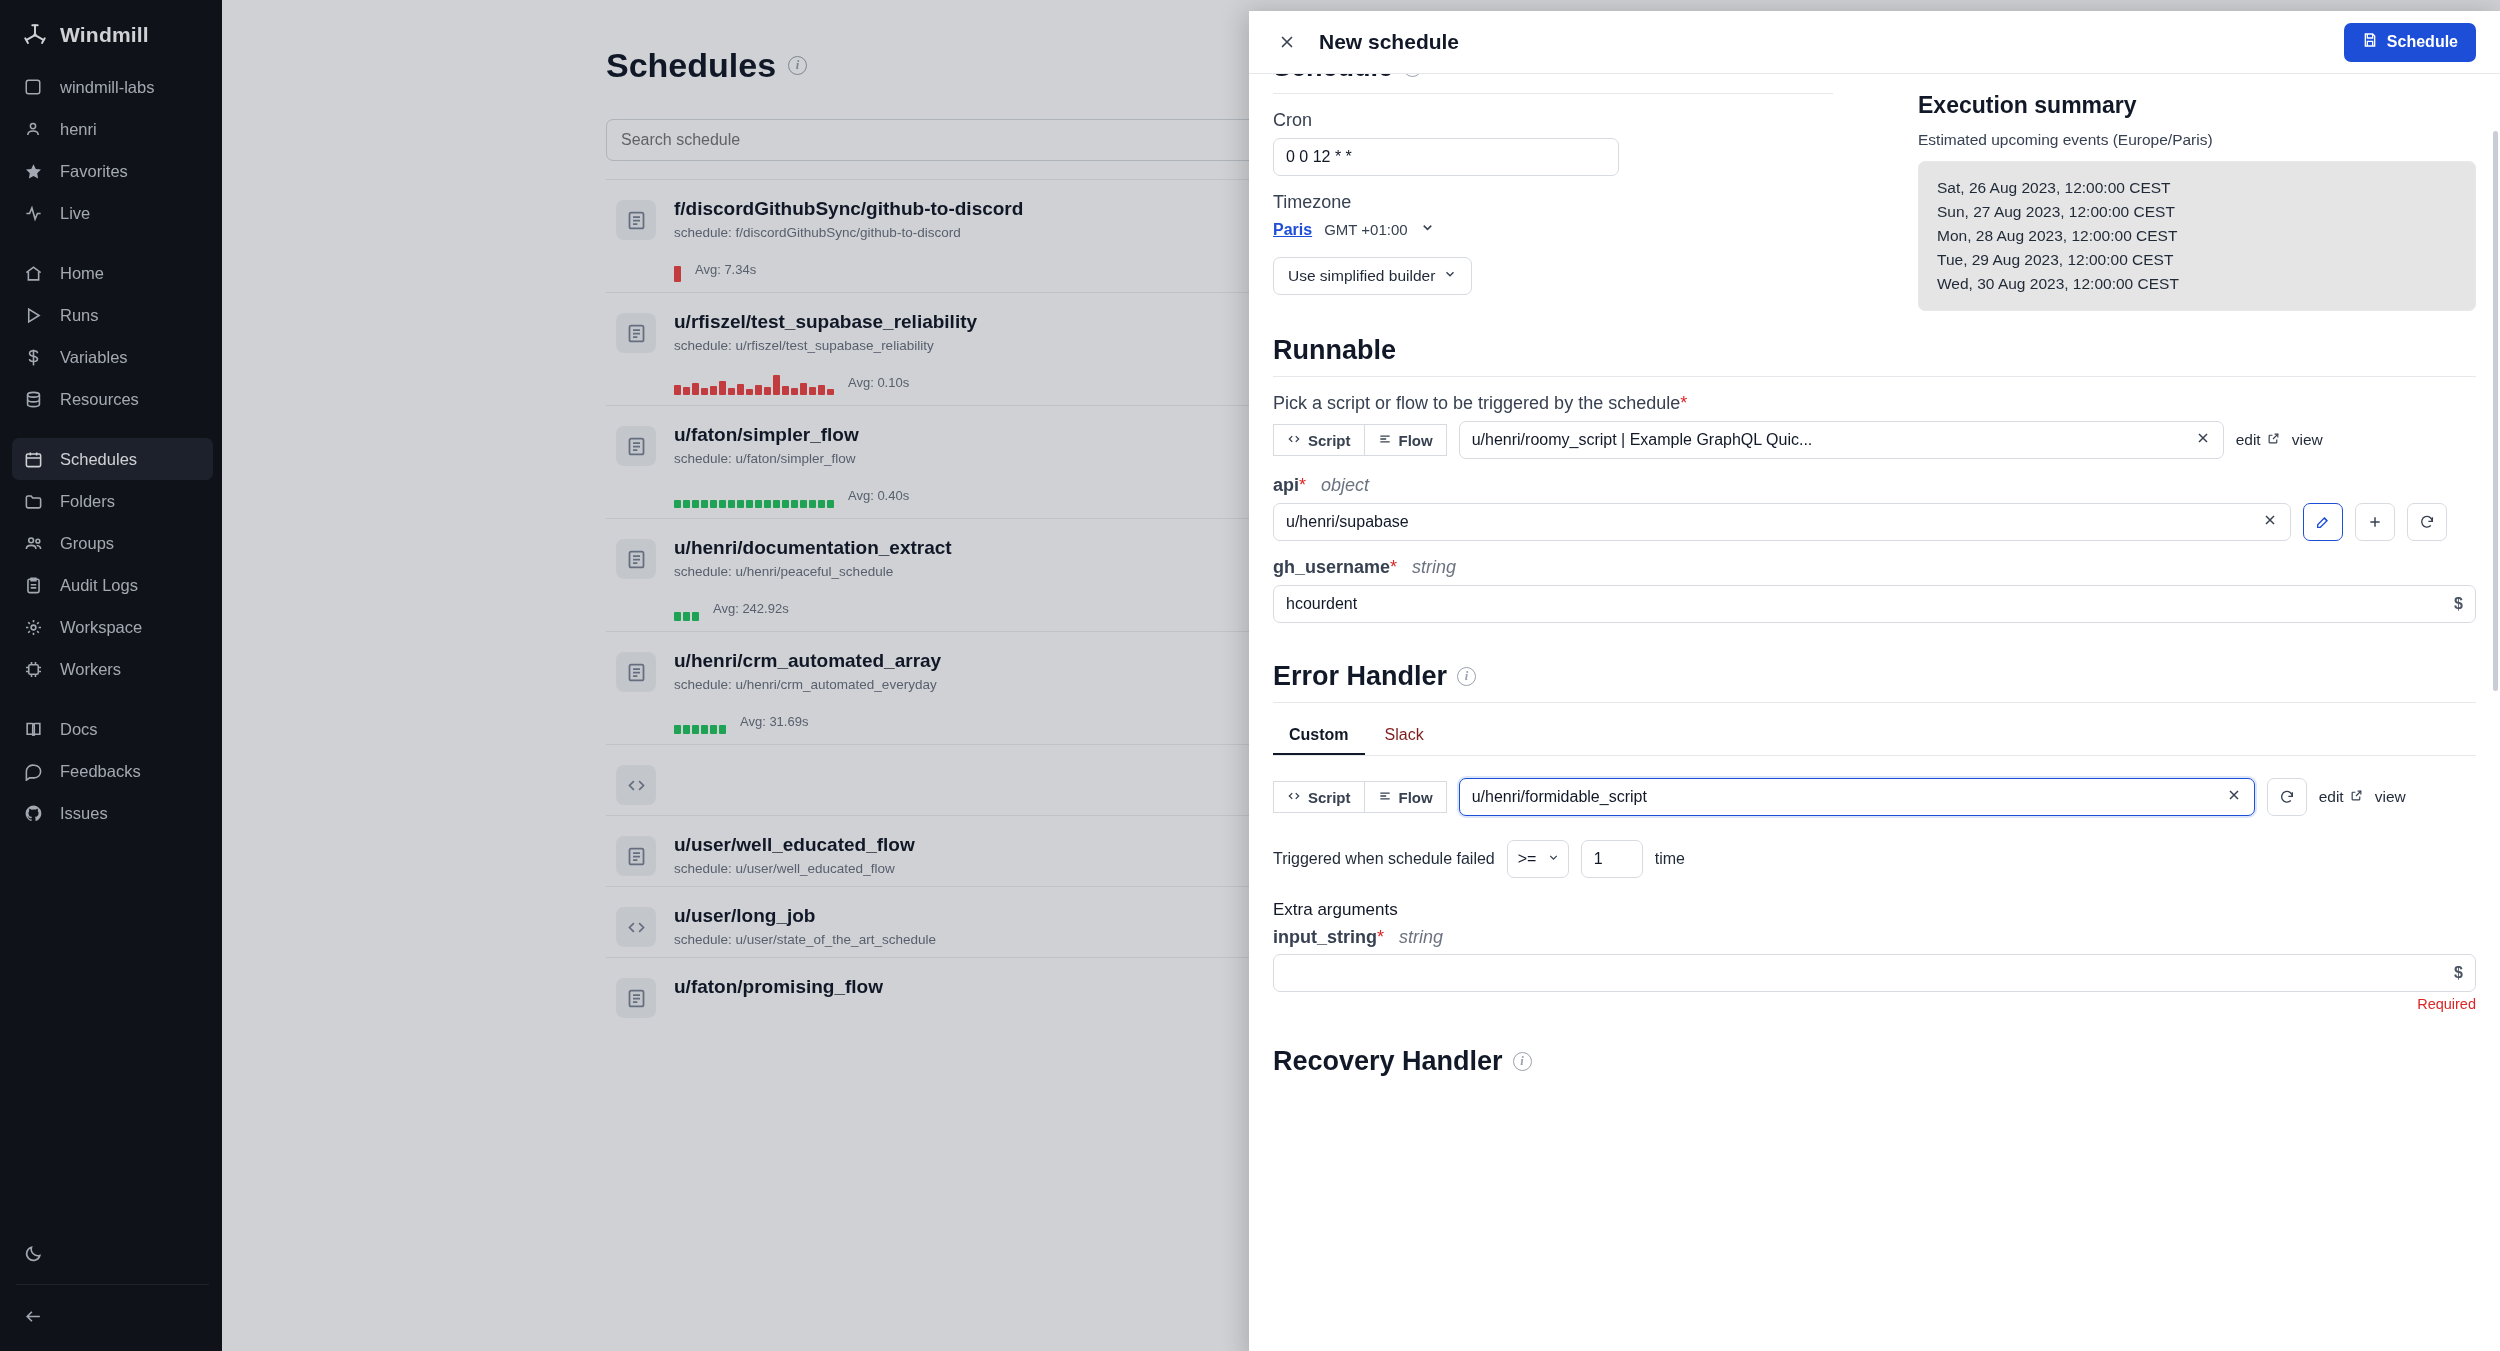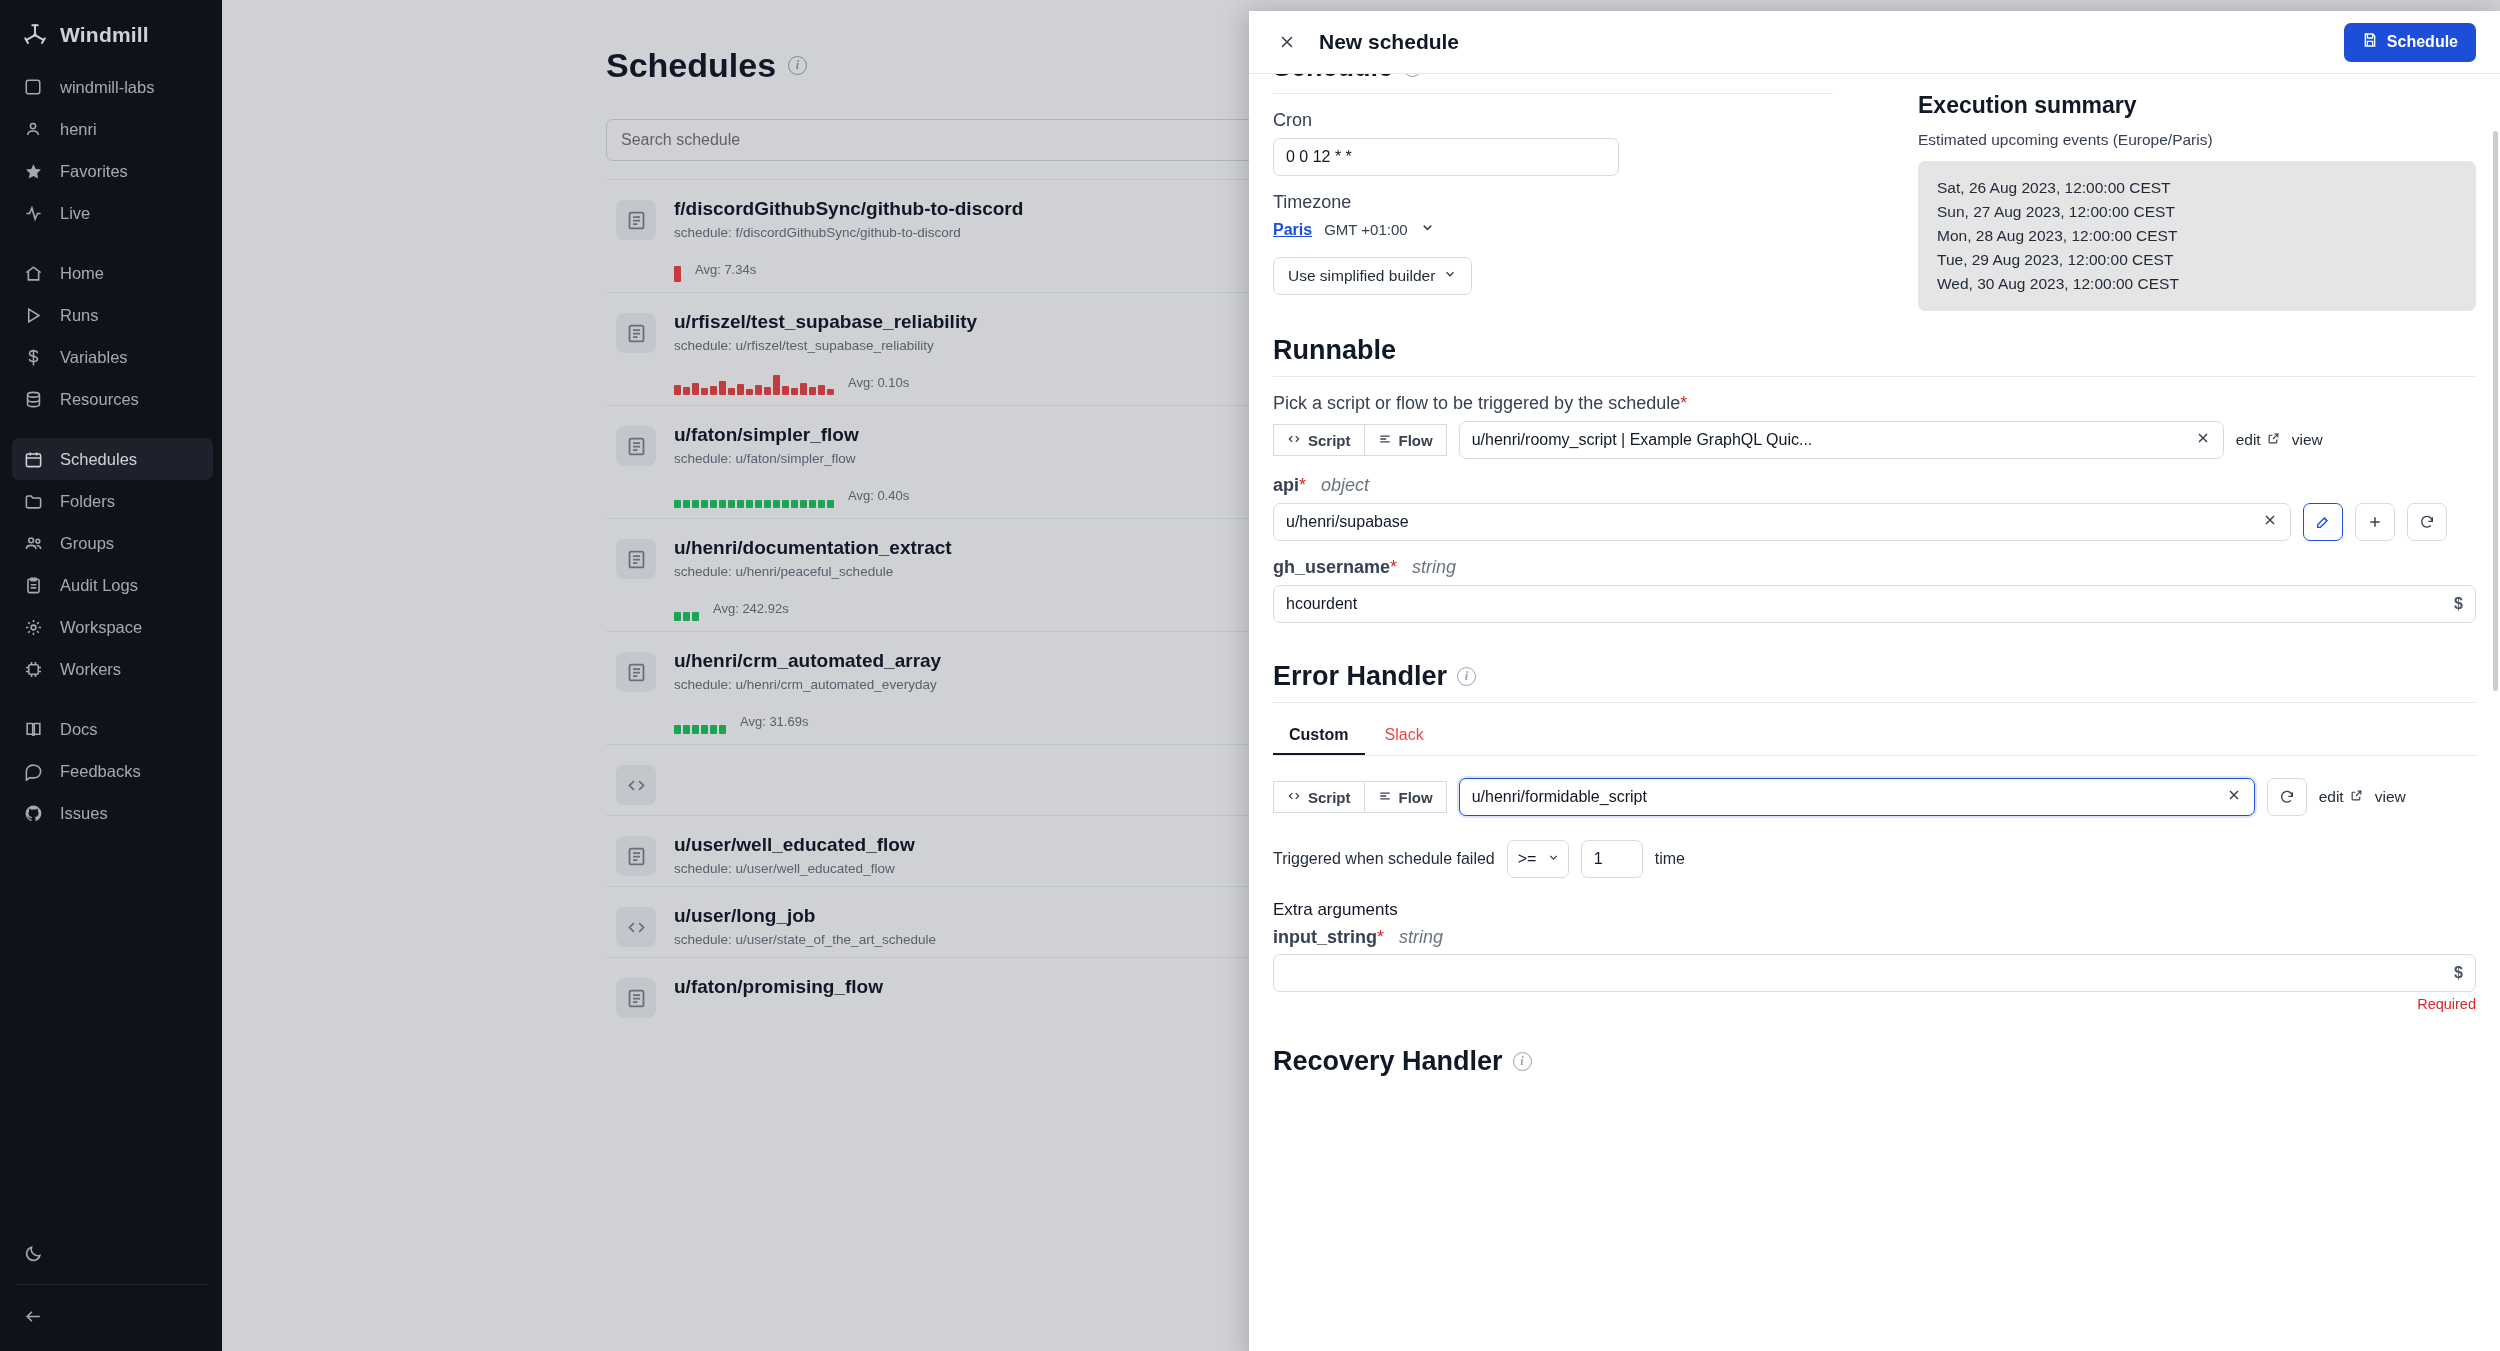--- a/index.html
+++ b/index.html
@@ -159,21 +159,21 @@
 
   .row { display:flex; align-items:center; gap:12px; }
   .icon-btn {
     width:40px; height:38px; border:1px solid #d7dbe0; border-radius:7px; background:#fff;
     display:flex; align-items:center; justify-content:center; color:#374151; cursor:pointer;
   }
   .icon-btn.accent { border-color:#1d4ed8; color:#1d4ed8; }
   .lnk { color:#1f2937; font-size:15.5px; display:inline-flex; align-items:center; gap:6px; cursor:pointer;}
 
   .tabbar { display:flex; gap:4px; border-bottom:1px solid #e6e8eb; margin-top:14px;}
-  .tab { padding:9px 16px; font-size:16px; color:#ef4444; cursor:pointer; border-bottom:2px solid transparent;}
+  .tab { padding:9px 16px; font-size:16px; color:#7f1d1d; cursor:pointer; border-bottom:2px solid transparent;}
   .tab.sel { color:#111827; font-weight:600; border-bottom-color:#111827; }
 
   .field-x { color:#374151; font-size:17px; cursor:pointer; }
   .dollar { color:#4b5563; font-size:16px; font-weight:700; }
   .required-note { color:#dc2626; font-size:14.5px; text-align:right; margin-top:4px;}
 
   
   #drawer-scrollbar {
     position:absolute; right:2px; top:120px; width:5px; height:560px;
     background:#c9ced6; border-radius:3px;

